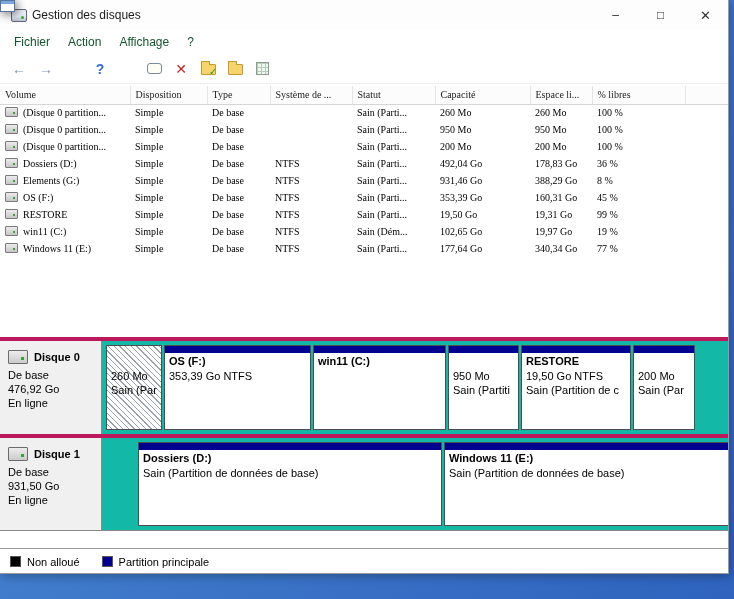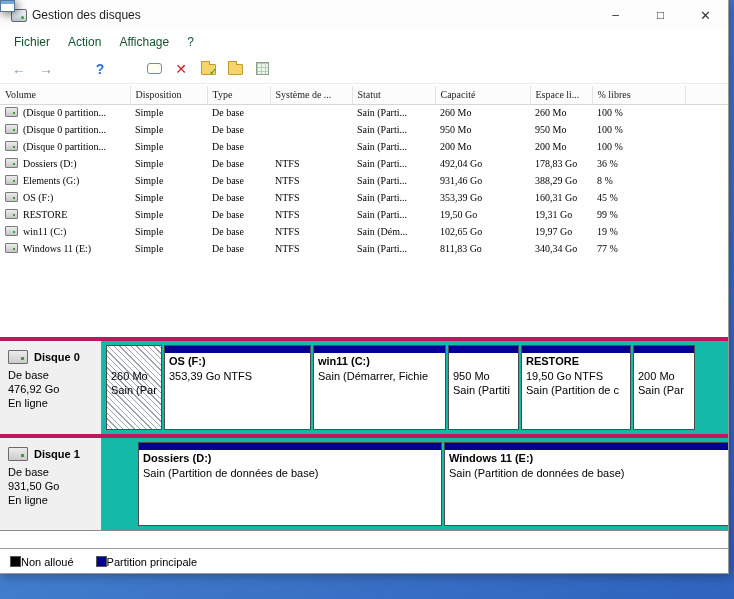--- a/index.html
+++ b/index.html
@@ -77,21 +77,21 @@
     background:repeating-linear-gradient(45deg,#ffffff 0 3px,#9aa4b0 3px 4px); }
   .plabel { font-weight:bold; font-size:11px; padding:2px 0 0 4px; height:16px;
     white-space:nowrap; overflow:hidden; }
   .psize,.pstatus { font-size:11px; line-height:14px; padding-left:4px;
     white-space:nowrap; overflow:hidden; }
 
   
   .legend { position:absolute; left:0; top:548px; width:729px; height:26px; background:#fff;
     border-top:1px solid #9c9c9c; display:flex; align-items:center; gap:22px;
     padding-left:10px; font-size:11px; }
-  .legend-item { display:flex; align-items:center; }
+  .legend-item { display:flex; align-items:center; gap:6px; }
   .swatch { width:11px; height:11px; border:1px solid #555; display:inline-block; }
 </style>
 </head>
 <body>
 
 <div>
   <div class="window">
 
     <div class="titlebar">
       <span class="app-icon"></span>
@@ -254,21 +254,21 @@
             <td>19,97 Go</td>
             <td>19 %</td>
             <td></td>
           </tr>
           <tr class="vol-row">
             <td><span class="vol-icon"></span><span>Windows 11 (E:)</span></td>
             <td>Simple</td>
             <td>De base</td>
             <td>NTFS</td>
             <td>Sain (Parti...</td>
-            <td>811,83 Go</td>
+            <td>177,64 Go</td>
             <td>340,34 Go</td>
             <td>77 %</td>
             <td></td>
           </tr>
         </tbody>
     </table>
 
     <div class="graphical">
         <div class="disk-row">
           <div class="disk-info">
@@ -287,21 +287,20 @@
               <div class="pstatus">Sain (Par</div>
             </div>
             <div class="part" style="width: 147px;">
               <div class="bar" style="background: rgb(0, 0, 144);"></div>
               <div class="plabel">OS (F:)</div>
               <div class="psize">353,39 Go NTFS</div>
             </div>
             <div class="part" style="width: 133px;">
               <div class="bar" style="background: rgb(0, 0, 144);"></div>
               <div class="plabel">win11 (C:)</div>
-              <div class="pstatus">Sain (Démarrer, Fichie</div>
             </div>
             <div class="part" style="width: 71px;">
               <div class="bar" style="background: rgb(0, 0, 144);"></div>
               <div class="plabel"></div>
               <div class="psize">950 Mo</div>
               <div class="pstatus">Sain (Partiti</div>
             </div>
             <div class="part" style="width: 110px;">
               <div class="bar" style="background: rgb(0, 0, 144);"></div>
               <div class="plabel">RESTORE</div>

